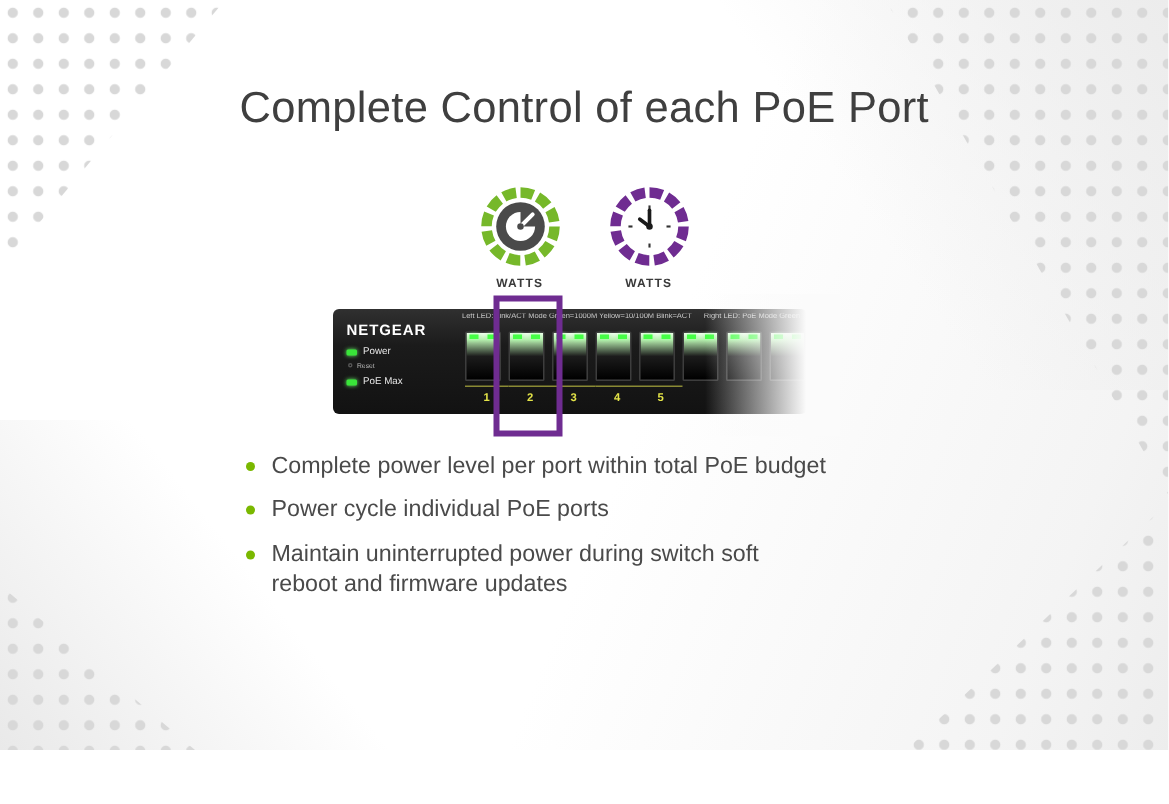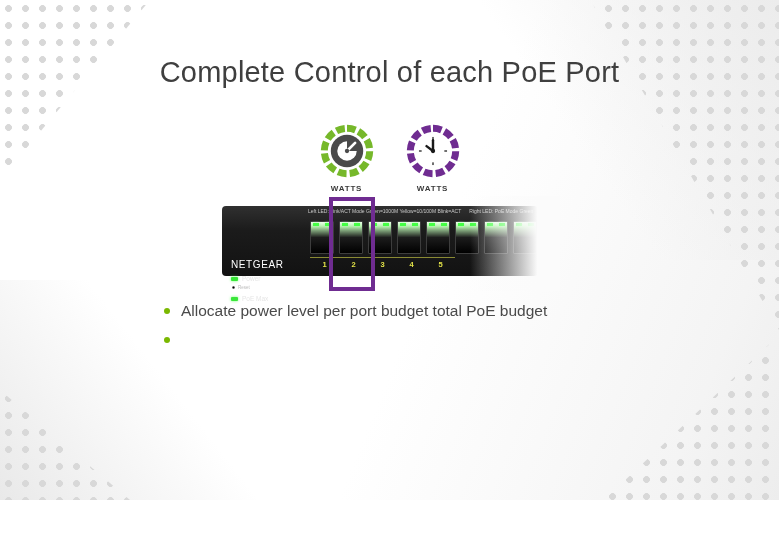--- a/index.html
+++ b/index.html
@@ -53,21 +53,21 @@
     position:absolute; left:222px; top:206px; width:316px; height:70px;
     background:linear-gradient(180deg, #303030 0%, #1b1b1b 35%, #121212 100%);
     border-radius:4px; z-index:2;
   }
   .switch-top-text {
     position:absolute; top:3px; left:86px; right:5px;
     display:flex; justify-content:space-between; gap:8px;
     color:#c9c9c9; font-size:5px; line-height:1.1; overflow:hidden; white-space:nowrap;
   }
   .switch-left { position:absolute; left:9px; top:9px; width:72px; color:#fff; }
-  .brand { font-size:10px; font-weight:normal; letter-spacing:0.6px;margin-top:44px; }
+  .brand { font-size:10px; font-weight:bold; letter-spacing:0.6px; }
   .led-row { display:flex; align-items:center; gap:4px; margin-top:5px; }
   .led { width:7px; height:4px; background:#39e639; border-radius:1px;
          box-shadow:0 0 3px #6dff6d; }
   .led-label { font-size:6.5px; color:#e6e6e6; }
   .reset-row { display:flex; align-items:center; gap:3px; margin-top:3px; margin-left:1px; }
   .reset-hole { width:3px; height:3px; border-radius:50%; background:#000;
                 border:1px solid #555; }
   .reset-label { font-size:4.5px; color:#bbb; }
 
   .ports { position:absolute; left:88px; top:15px; display:flex; gap:5px; }
@@ -206,20 +206,26 @@
       <span class="port-number">5</span>
     </div>
   </div>
 
   <div class="switch-fade"></div>
   <div class="port-highlight"></div>
 
   <ul class="bullets">
     <li>
       <span class="bullet-dot"></span>
-      <span class="bullet-text">Allocate power level per port budget total PoE budget</span>
+      <span class="bullet-text">Complete power level per port within total PoE budget</span>
     </li>
     <li>
       <span class="bullet-dot"></span>
+      <span class="bullet-text">Power cycle individual PoE ports</span>
+    </li>
+    <li>
+      <span class="bullet-dot"></span>
+      <span class="bullet-text">Maintain uninterrupted power during switch soft
+reboot and firmware updates</span>
     </li>
   </ul>
 
 </div>
 
 </body></html>

